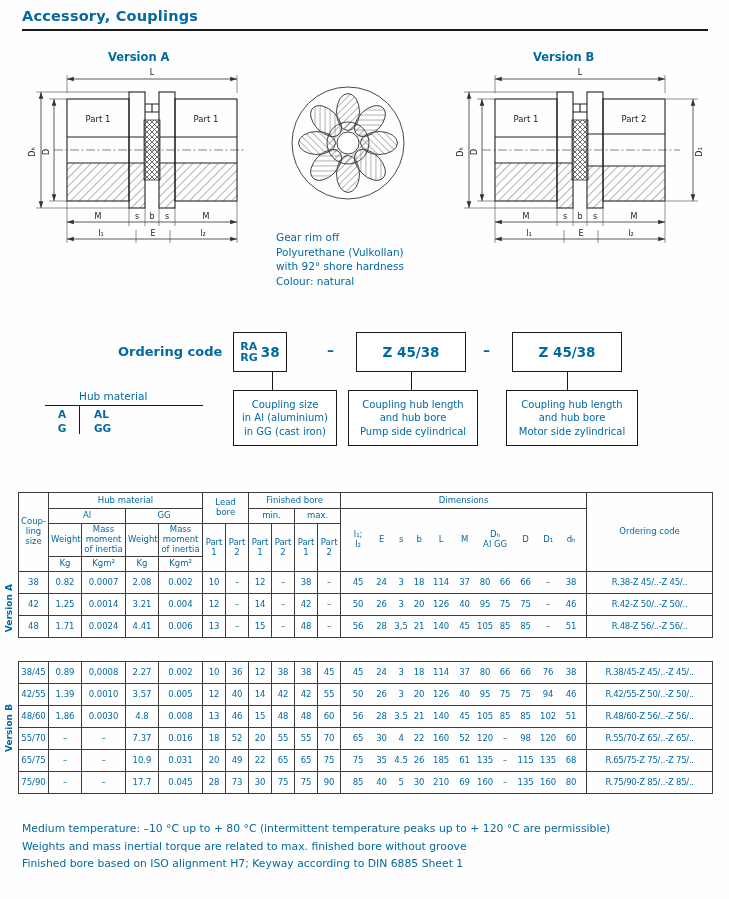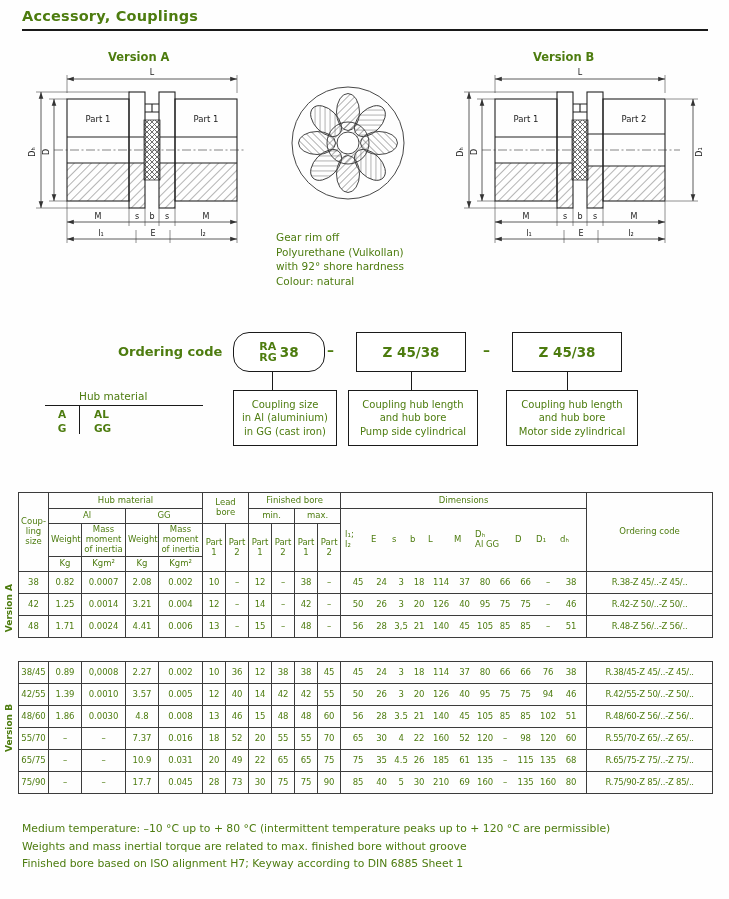--- a/index.html
+++ b/index.html
@@ -1,18 +1,18 @@
 <!DOCTYPE html>
 <html><head>
 <meta charset="utf-8">
 <style>
   * { margin:0; padding:0; box-sizing:border-box; }
   html,body { background:#fff; }
   .page { position:relative; width:729px; height:899px; background:#fefefe;
-          font-family:"DejaVu Sans","Liberation Sans",sans-serif; color:#4d7c0f; overflow:hidden; }
+          font-family:"DejaVu Sans","Liberation Sans",sans-serif; color:#0369a1; overflow:hidden; }
 
   .title { position:absolute; left:22px; top:8px; font-size:14.5px; font-weight:700; letter-spacing:.2px; }
   .title-rule { position:absolute; left:22px; top:29px; width:686px; height:2px; background:#1a1a1a; }
 
   .drawings { position:absolute; left:0; top:36px; width:729px; height:292px; }
   .ver-head { position:absolute; font-size:11.5px; font-weight:700; }
   .va-head { left:108px; top:14px; }
   .vb-head { left:533px; top:14px; }
   .svg-a { position:absolute; left:22px; top:26px; }
   .svg-gear { position:absolute; left:289px; top:48px; }
@@ -20,21 +20,21 @@
   .gear-note { position:absolute; left:276px; top:194px; font-size:10.5px; line-height:14.5px; }
 
   svg text { fill:#1a1a1a; }
   .dim { font-size:8px; }
   .part { font-size:8.5px; }
 
   .ordering { position:absolute; left:0; top:330px; width:729px; height:155px; }
   .ordering-label { position:absolute; left:118px; top:14px; font-size:13px; font-weight:700; }
   .code-box { position:absolute; top:2px; height:40px; border:1.6px solid #1a1a1a; display:flex;
               align-items:center; justify-content:center; font-weight:700; background:#fff; }
-  .box1 { left:233px; width:92px; gap:3px;border-radius:16px; }
+  .box1 { left:233px; width:54px; gap:3px; }
   .box1 .prefix { font-size:11px; line-height:11.5px; text-align:left; }
   .box1 .size-txt { font-size:13.5px; }
   .box2 { left:356px; width:110px; font-size:13.5px; }
   .box3 { left:512px; width:110px; font-size:13.5px; }
   .dash { position:absolute; top:12px; font-size:14px; font-weight:700; }
   .dash1 { left:327px; } .dash2 { left:483px; }
   .connector { position:absolute; width:1px; background:#1a1a1a; }
   .conn1 { left:272px; top:42px; height:18px; }
   .conn2 { left:411px; top:42px; height:18px; }
   .conn3 { left:567px; top:42px; height:18px; }
@@ -59,21 +59,21 @@
 
   table.ctable { border-collapse:collapse; table-layout:fixed; width:694px; }
   .ctable th, .ctable td { border:1px solid #3c3c3c; padding:1px 2px; text-align:center;
       vertical-align:middle; font-weight:400; font-size:8.5px; line-height:1.15; }
   tr.hr1 { height:16px; } tr.hr2 { height:15px; } tr.hr3 { height:33px; } tr.hr4 { height:15px; }
   .th-group { font-weight:700; }
   .th-coupling { text-align:left; vertical-align:top; font-weight:700; padding-left:3px;margin-top:24px; }
   .th-ordering { vertical-align:top; font-weight:700; padding-top:3px; }
   .th-dims-title { border-bottom-style:hidden; font-weight:700; }
   .th-dimletters { border-top-style:hidden; text-align:left; padding-left:4px; white-space:nowrap; }
-  .dl { display:inline-block; text-align:left; vertical-align:middle; }
+  .dl { display:inline-block; text-align:center; vertical-align:middle; }
   .dl-line { display:block; line-height:1.15; }
   tbody td { height:22px; font-size:9px; }
   .c-size { font-weight:700; }
   .c-code { font-weight:700; font-size:8.3px; text-align:left; padding-left:3px;
             letter-spacing:-0.25px; white-space:nowrap; }
   .c-dims { text-align:left; padding:0 0 0 4px; white-space:nowrap; }
   .c-dims span { display:inline-block; text-align:center; }
   tr.spacer { height:24px; }
   tr.spacer td { border-left-style:hidden; border-right-style:hidden;
                  border-top:1px solid #3c3c3c; border-bottom:1px solid #3c3c3c; }

